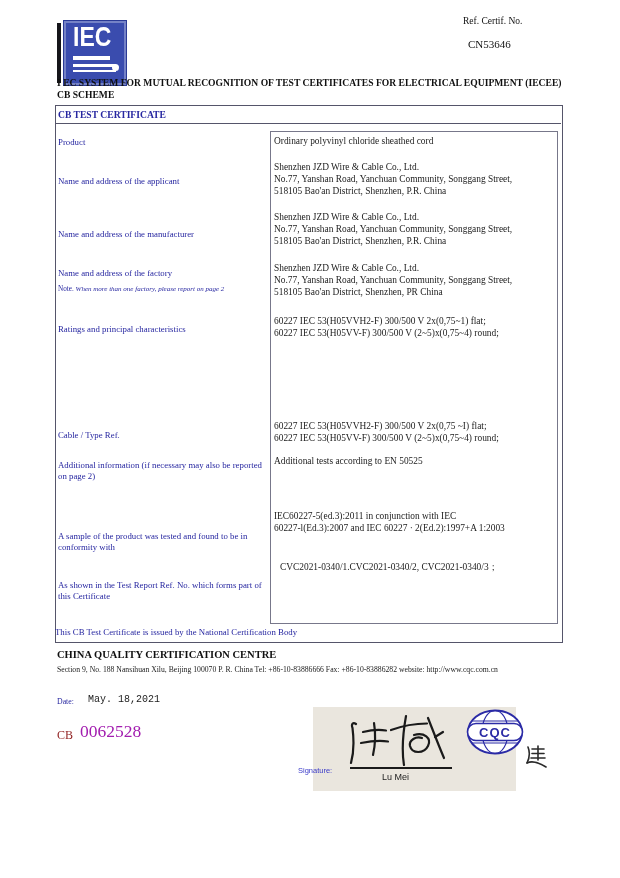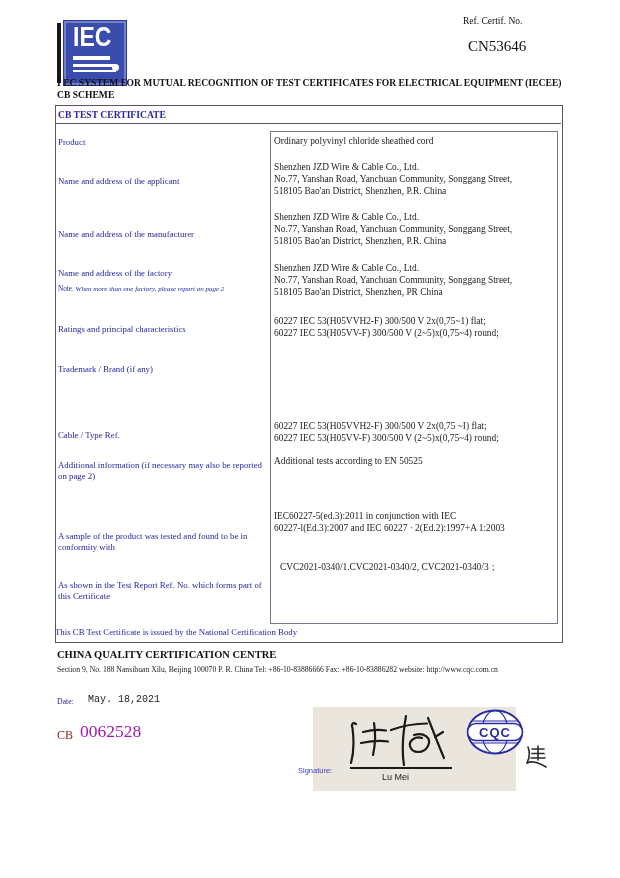--- a/index.html
+++ b/index.html
@@ -13,21 +13,21 @@
   .iec-box{position:absolute;left:6px;top:0;width:62px;height:64px;background:#3a4cae;
     border:1px solid #2a3a96;box-shadow:inset 0 0 0 2px rgba(255,255,255,.30);}
   .iec-text{position:absolute;left:9px;top:1px;color:#fff;font-family:"Liberation Sans",sans-serif;
     font-weight:bold;font-size:27px;transform:scaleX(.85);transform-origin:left top;letter-spacing:0;}
   .iec-bar{position:absolute;background:#fff;}
   .iec-b1{left:9px;top:35px;width:37px;height:4px;}
   .iec-b2{left:9px;top:43px;width:43px;height:2.5px;}
   .iec-b3{left:9px;top:48.5px;width:43px;height:2.5px;}
   .iec-dot{position:absolute;left:48px;top:43px;width:7px;height:7px;border-radius:50%;background:#fff;}
   .ref-label{position:absolute;left:463px;top:16px;font-size:9.5px;color:#111;}
-  .ref-value{position:absolute;left:468px;top:38px;font-size:15px;color:#111;}
+  .ref-value{position:absolute;left:468px;top:38px;font-size:11px;color:#111;}
   .scheme-title{position:absolute;left:57px;top:77px;width:508px;font-weight:bold;
     font-size:9.6px;line-height:11.5px;color:#101010;}
   
   .outer-box{position:absolute;left:55px;top:105px;width:506px;height:536px;
     border:1px solid #55556a;}
   .title-row{position:absolute;left:55px;top:105px;width:506px;height:18px;
     border-bottom:1px solid #55556a;}
   .cert-title{position:absolute;left:58px;top:109px;font-weight:bold;font-size:9.6px;color:#2626a0;}
   .inner-box{position:absolute;left:270px;top:131px;width:286px;height:491px;border:1px solid #77778a;}
   .lbl{position:absolute;left:58px;width:210px;font-size:8.8px;line-height:10.8px;color:#2626a0;}
@@ -76,21 +76,20 @@
   <div class="title-row"></div>
   <div class="cert-title">CB TEST CERTIFICATE</div>
   <div class="inner-box"></div>
 
   <div class="lbl" style="top:137px">Product</div>
   <div class="lbl" style="top:176px">Name and address of the applicant</div>
   <div class="lbl" style="top:229px">Name and address of the manufacturer</div>
   <div class="lbl" style="top:268px">Name and address of the factory</div>
   <div class="note" style="top:285px"><span>Note.</span> <i>When more than one factory, please report on page 2</i></div>
   <div class="lbl" style="top:324px">Ratings and principal characteristics</div>
-  <div class="lbl" style="top:364px">Trademark / Brand (if any)</div>
   <div class="lbl" style="top:430px">Cable / Type Ref.</div>
   <div class="lbl" style="top:460px">Additional information (if necessary may also be reported on page 2)</div>
   <div class="lbl" style="top:531px">A sample of the product was tested and found to be in conformity with</div>
   <div class="lbl" style="top:580px">As shown in the Test Report Ref. No. which forms part of this Certificate</div>
 
   <div class="val" style="top:136px">Ordinary polyvinyl chloride sheathed cord</div>
   <div class="val" style="top:162px">Shenzhen JZD Wire &amp; Cable Co., Ltd.
 No.77, Yanshan Road, Yanchuan Community, Songgang Street,
 518105 Bao'an District, Shenzhen, P.R. China</div>
   <div class="val" style="top:212px">Shenzhen JZD Wire &amp; Cable Co., Ltd.

